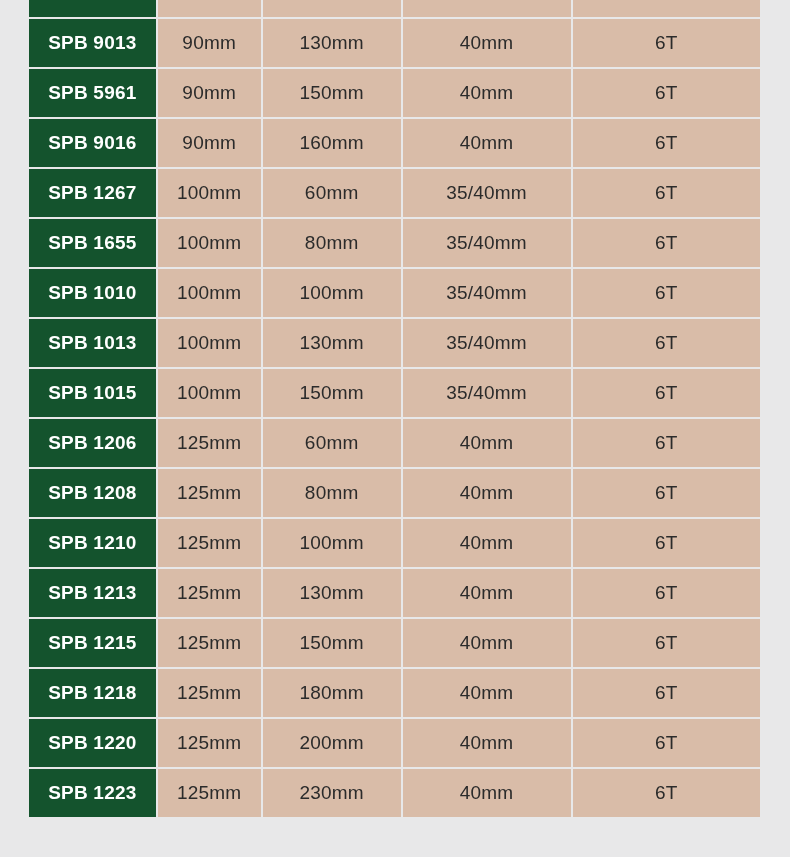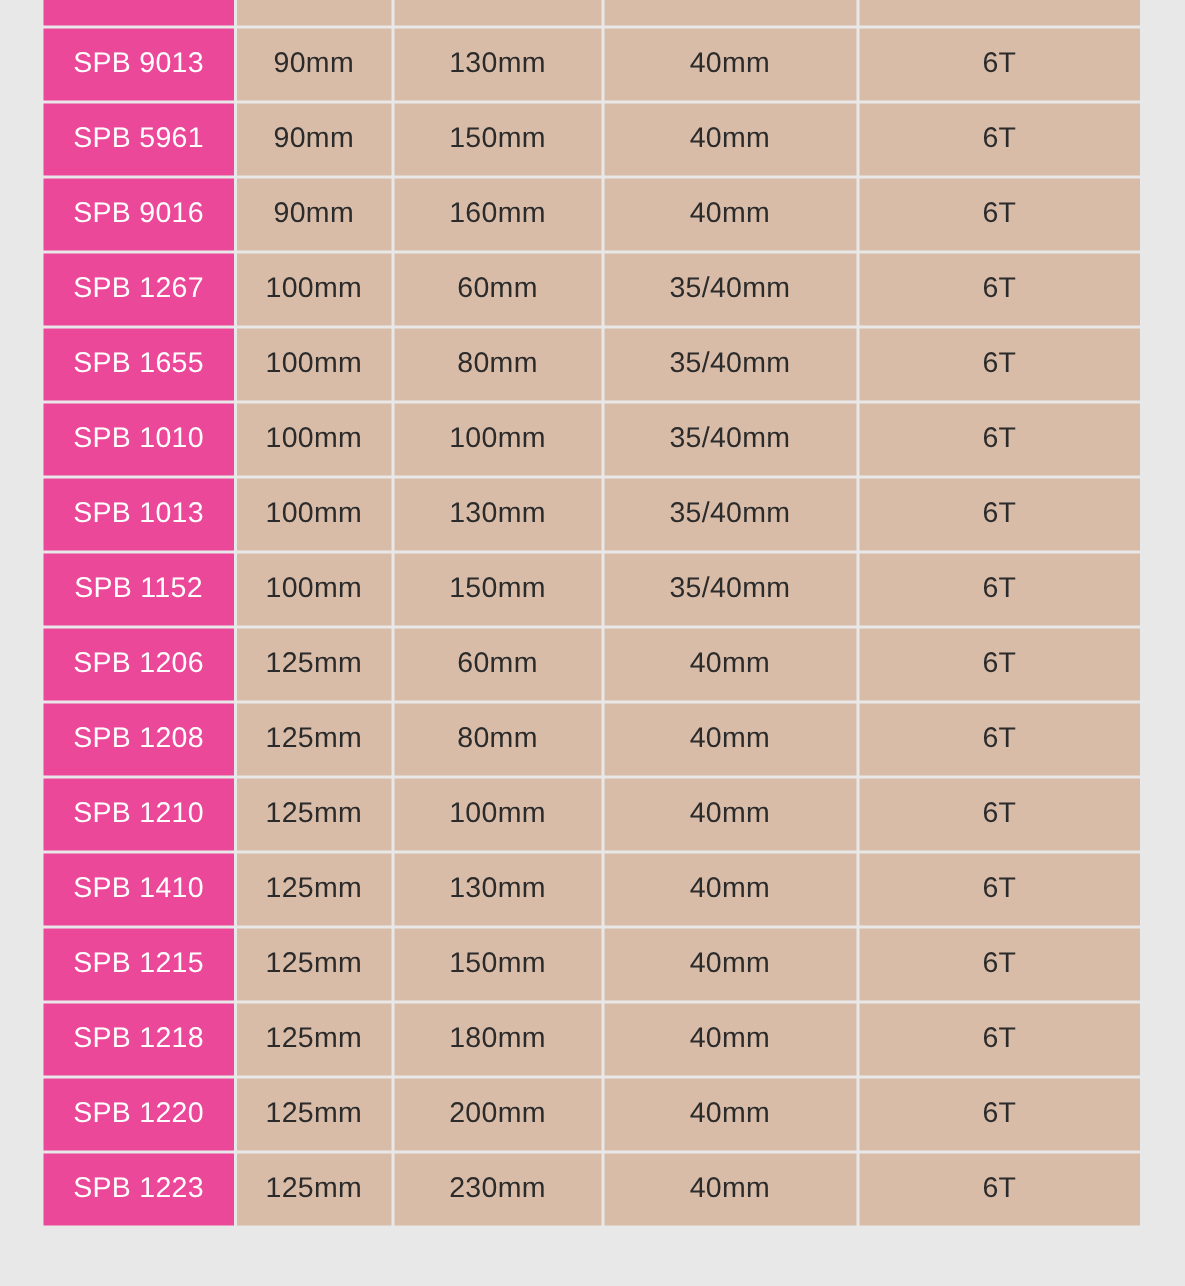--- a/index.html
+++ b/index.html
@@ -29,23 +29,24 @@
     height: 48px;
     padding: 0;
     text-align: center;
     vertical-align: middle;
     font-size: 19px;
     letter-spacing: 0.2px;
     white-space: nowrap;
   }
   td.model-cell {
     width: 123px;
-    background: #ec4899;
+    background: #14532d;
     color: #ffffff;
     font-size: 18.5px;
+    font-weight: bold;
   }
   td.data-cell {
     background: #d9bca8;
     color: #2b2b2b;
     font-size: 19px;
   }
   td.col-w  { width: 100px; }
   td.col-l  { width: 134px; }
   td.col-t  { width: 163px; }
   td.col-ld { width: 182px; }
@@ -105,21 +106,21 @@
         <td class="col-ld data-cell">6T</td>
       </tr>
       <tr>
         <td class="model-cell">SPB 1013</td>
         <td class="col-w data-cell">100mm</td>
         <td class="col-l data-cell">130mm</td>
         <td class="col-t data-cell">35/40mm</td>
         <td class="col-ld data-cell">6T</td>
       </tr>
       <tr>
-        <td class="model-cell">SPB 1152</td>
+        <td class="model-cell">SPB 1015</td>
         <td class="col-w data-cell">100mm</td>
         <td class="col-l data-cell">150mm</td>
         <td class="col-t data-cell">35/40mm</td>
         <td class="col-ld data-cell">6T</td>
       </tr>
       <tr>
         <td class="model-cell">SPB 1206</td>
         <td class="col-w data-cell">125mm</td>
         <td class="col-l data-cell">60mm</td>
         <td class="col-t data-cell">40mm</td>
@@ -133,21 +134,21 @@
         <td class="col-ld data-cell">6T</td>
       </tr>
       <tr>
         <td class="model-cell">SPB 1210</td>
         <td class="col-w data-cell">125mm</td>
         <td class="col-l data-cell">100mm</td>
         <td class="col-t data-cell">40mm</td>
         <td class="col-ld data-cell">6T</td>
       </tr>
       <tr>
-        <td class="model-cell">SPB 1410</td>
+        <td class="model-cell">SPB 1213</td>
         <td class="col-w data-cell">125mm</td>
         <td class="col-l data-cell">130mm</td>
         <td class="col-t data-cell">40mm</td>
         <td class="col-ld data-cell">6T</td>
       </tr>
       <tr>
         <td class="model-cell">SPB 1215</td>
         <td class="col-w data-cell">125mm</td>
         <td class="col-l data-cell">150mm</td>
         <td class="col-t data-cell">40mm</td>

